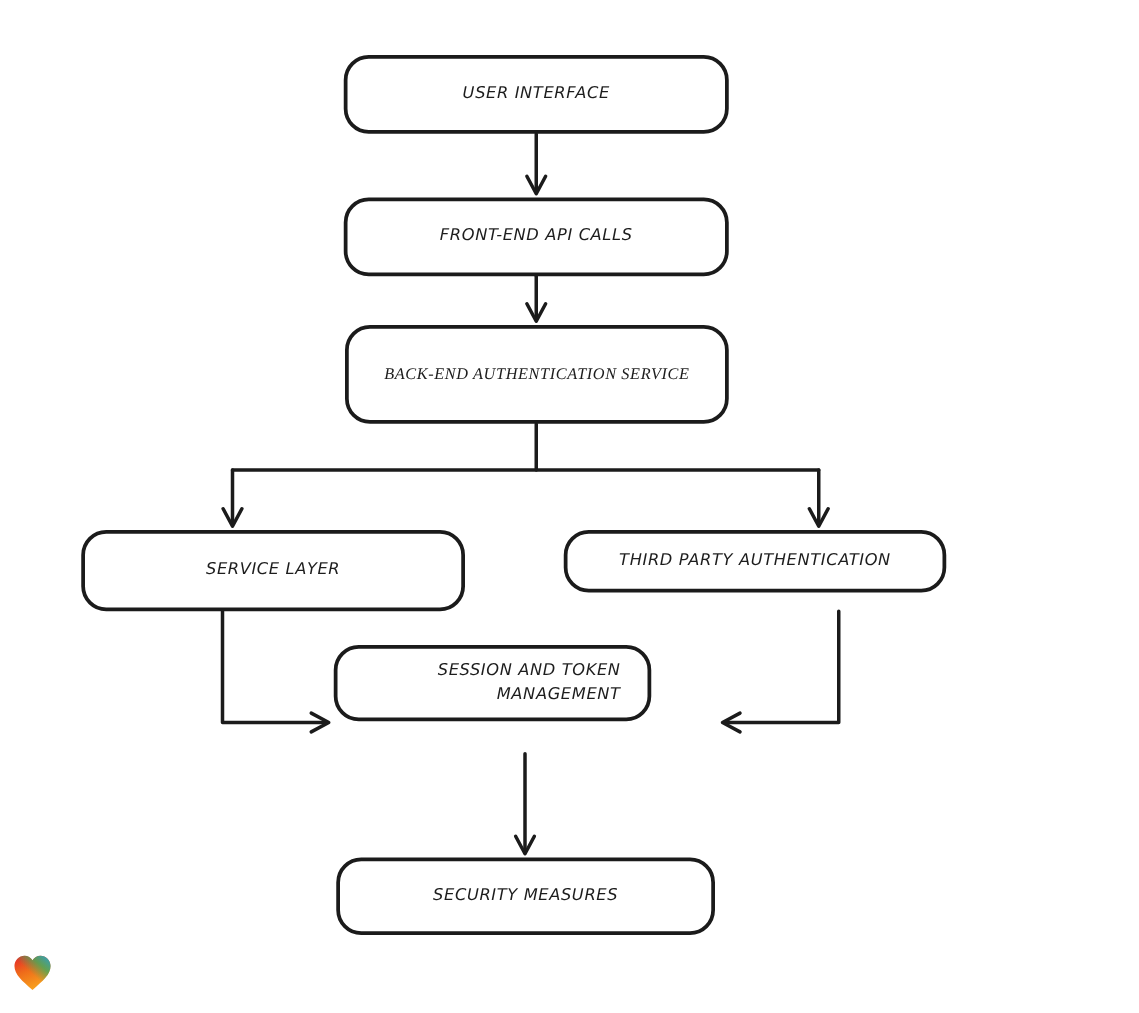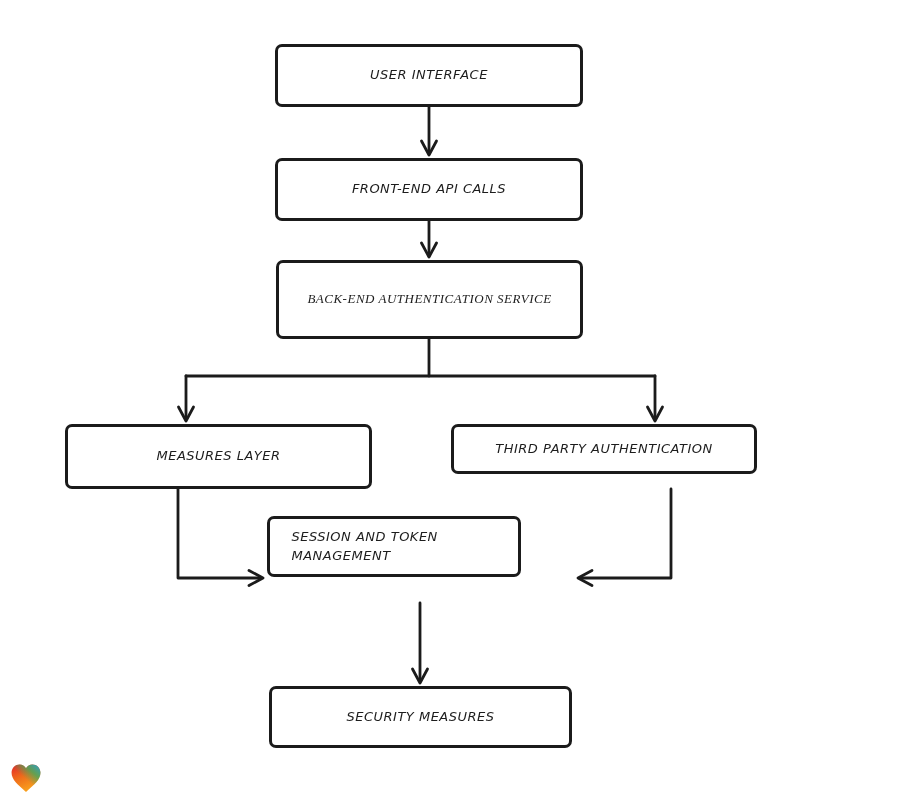--- a/index.html
+++ b/index.html
@@ -8,26 +8,26 @@
     width: 911px;
     height: 810px;
     background: #ffffff;
     font-family: "DejaVu Sans", sans-serif;
     overflow: hidden;
   }
   .node {
     position: absolute;
     box-sizing: border-box;
     border: 3px solid #1b1b1b;
-    border-radius: 7px;
+    border-radius: 20px;
     background: #ffffff;
     display: flex;
     align-items: center;
     justify-content: center;
-    text-align: left;
+    text-align: right;
     font-style: italic;
     font-size: 13px;
     font-weight: 500;
     letter-spacing: 0.5px;
     color: #1d1d1d;
     line-height: 1.45;
   }
   .node .lbl { display: block; }
   .node.n1 { left: 275px; top: 44px;  width: 308px; height: 63px; }
   .node.n2 { left: 275px; top: 158px; width: 308px; height: 63px; }
@@ -99,21 +99,21 @@
 
   <div class="node n2">
     <span class="lbl">FRONT-END API CALLS</span>
   </div>
 
   <div class="node n3">
     <span class="lbl">BACK-END AUTHENTICATION SERVICE</span>
   </div>
 
   <div class="node n4">
-    <span class="lbl">MEASURES LAYER</span>
+    <span class="lbl">SERVICE LAYER</span>
   </div>
 
   <div class="node n5">
     <span class="lbl">THIRD PARTY AUTHENTICATION</span>
   </div>
 
   <div class="node n6">
     <span class="lbl">SESSION AND TOKEN MANAGEMENT</span>
   </div>
 

